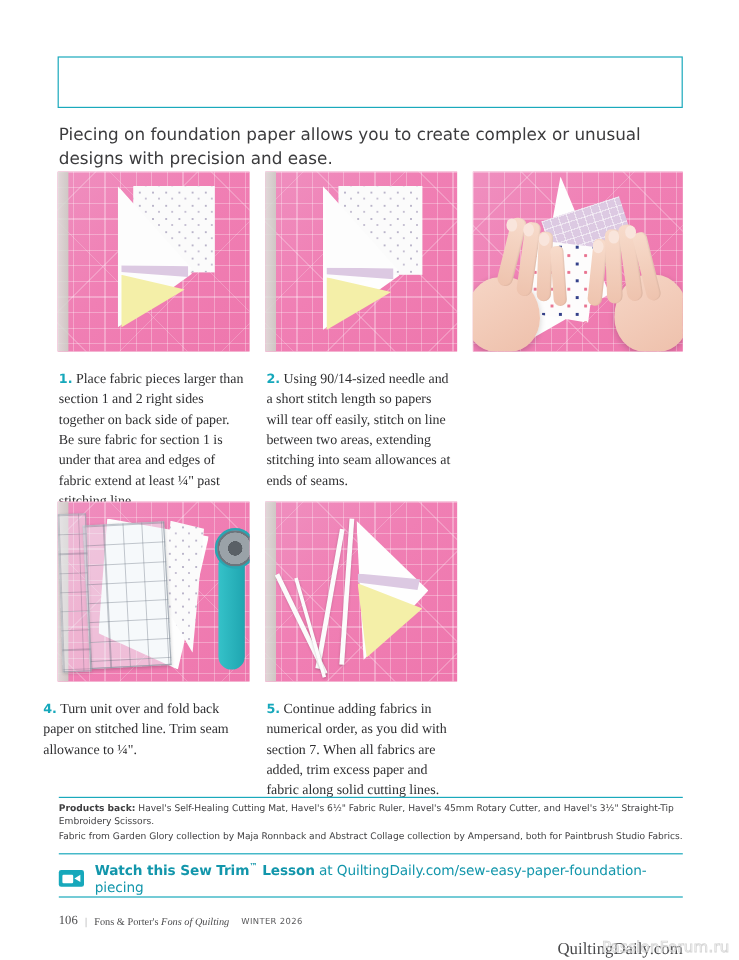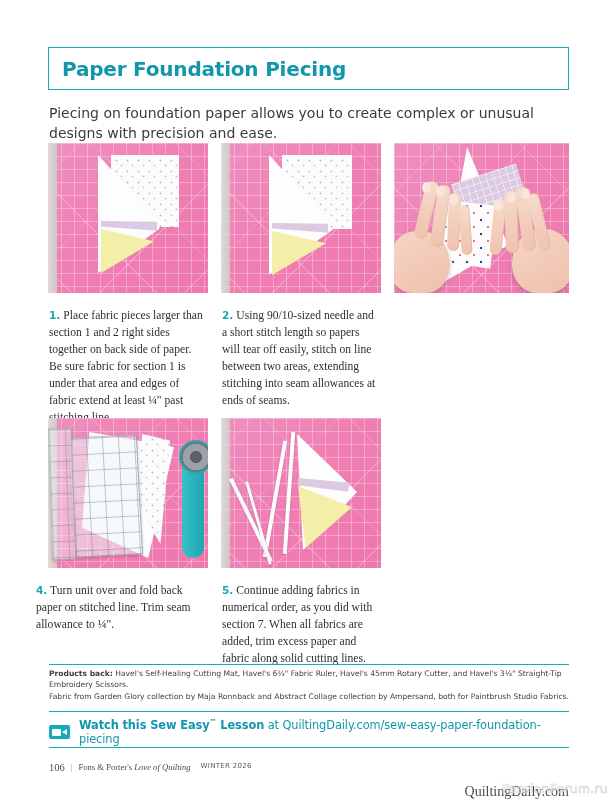--- a/index.html
+++ b/index.html
@@ -269,21 +269,21 @@
 
   
   .footer-left {
     position: absolute;
     left: 49px;
     top: 762px;
     font-family: "Liberation Serif", serif;
     font-size: 8.6px;
     color: #4a4a4c;
     display:flex;
-    align-items:flex-start;
+    align-items:center;
     gap:6px;
   }
   .pagenum { font-size: 10.5px; }
   .divider-pipe { color:#9a9a9c; }
   .mag-title i { font-style: italic; }
   .issue {
     font-family: "DejaVu Sans", sans-serif;
     font-size: 7px;
     letter-spacing: .3px;
     margin-left: 4px;
@@ -308,21 +308,20 @@
     -webkit-text-stroke: 0.7px #d6d6d6;
     letter-spacing: .2px;
   }
 </style>
 </head>
 <body>
 
 <div class="page">
 
   <div class="header-bar">
-    <div class="header-title">Paper Foundation Piecing</div>
   </div>
 
   <div class="intro">Piecing on foundation paper allows you to create complex or unusual designs with precision and ease.</div>
 
   <div class="photo" style="left:48px; top:143px; width:160px; height:150px;">
     <div class="mat"></div>
     <div class="mat-edge"></div>
     <div class="paper-tri" style="left:50px; top:12px; width:62px; height:118px; background:#fcfcfc;
                 clip-path: polygon(0 0, 100% 62%, 0 100%);"></div>
     <div class="fab-dots" style="left:63px; top:12px; width:68px; height:72px;"></div>
@@ -376,21 +375,21 @@
     <div class="nail" style="left:113px; top:49px; width:9px; height:11px;"></div>
     <div class="nail" style="left:127px; top:45px; width:9px; height:11px;"></div>
   </div>
 
   <div class="step" style="left:49px; top:308px; width:157px;">
     <b>1.</b>
     <span>Place fabric pieces larger than section 1 and 2 right sides together on back side of paper. Be sure fabric for section 1 is under that area and edges of fabric extend at least ¼" past stitching line.</span>
   </div>
   <div class="step" style="left:222px; top:308px; width:157px;">
     <b>2.</b>
-    <span>Using 90/10-sized needle and a short stitch length so papers will tear off easily, stitch on line between two areas, extending stitching into seam allowances at ends of seams.</span>
+    <span>Using 90/14-sized needle and a short stitch length so papers will tear off easily, stitch on line between two areas, extending stitching into seam allowances at ends of seams.</span>
   </div>
 
   <div class="photo" style="left:48px; top:418px; width:160px; height:150px;">
     <div class="mat"></div>
     <div class="mat-edge"></div>
     <div class="paper-tri" style="left:34px; top:14px; width:92px; height:126px;
                 clip-path: polygon(8% 0, 100% 12%, 72% 100%, 0 76%);"></div>
     <div class="fab-dots" style="left:88px; top:16px; width:34px; height:110px;
                 clip-path: polygon(18% 0, 100% 6%, 72% 100%, 0 62%);"></div>
     <div class="ruler" style="left:24px; top:18px; width:66px; height:118px; transform:rotate(-3deg);"></div>
@@ -427,27 +426,27 @@
   <div class="products">
     <div>
       <b>Products back:</b><span> Havel's Self-Healing Cutting Mat, Havel's 6½" Fabric Ruler, Havel's 45mm Rotary Cutter, and Havel's 3½" Straight-Tip Embroidery Scissors.</span>
     </div>
     <div>Fabric from Garden Glory collection by Maja Ronnback and Abstract Collage collection by Ampersand, both for Paintbrush Studio Fabrics.</div>
   </div>
 
   <div class="rule" style="top:711px;"></div>
   <div class="watch">
     <span class="vid-icon"></span>
-    <span class="watch-text"><b>Watch this Sew Easy</b><b class="tm">™</b><b> Lesson</b><span> at QuiltingDaily.com/sew-easy-paper-foundation-piecing</span></span>
+    <span class="watch-text"><b>Watch this Sew Trim</b><b class="tm">™</b><b> Lesson</b><span> at QuiltingDaily.com/sew-easy-paper-foundation-piecing</span></span>
   </div>
   <div class="rule" style="top:747px;"></div>
 
   <div class="footer-left">
     <span class="pagenum">106</span>
     <span class="divider-pipe">|</span>
-    <span class="mag-title"><span>Fons &amp; Porter's </span><i>Love of Quilting</i></span>
+    <span class="mag-title"><span>Fons &amp; Porter's </span><i>Fons of Quilting</i></span>
     <span class="issue">WINTER 2026</span>
   </div>
   <div class="footer-right">QuiltingDaily.com</div>
 
   <div class="watermark">PassionForum.ru</div>
 
 </div>
 
 </body></html>

